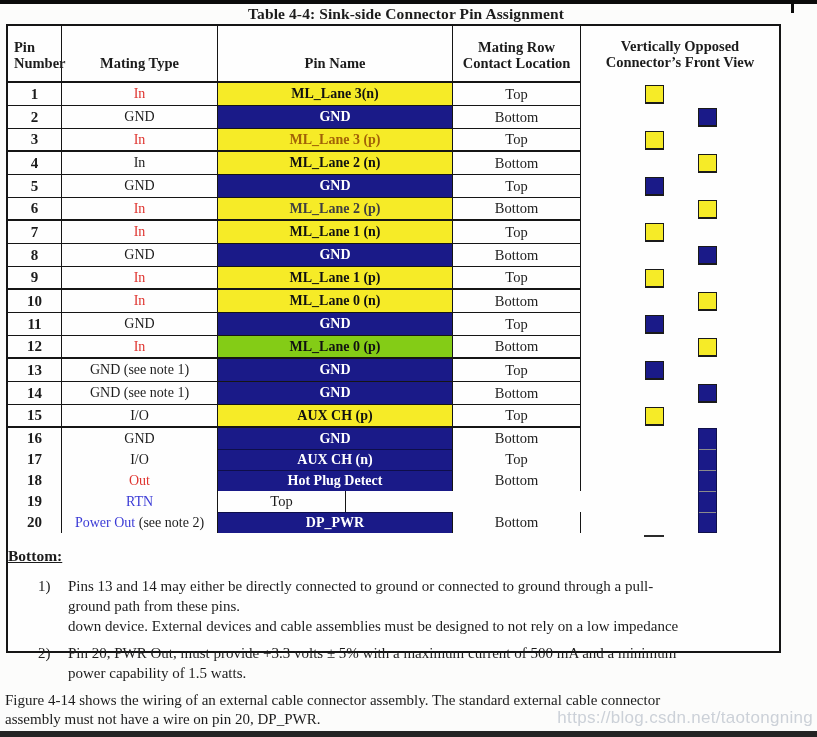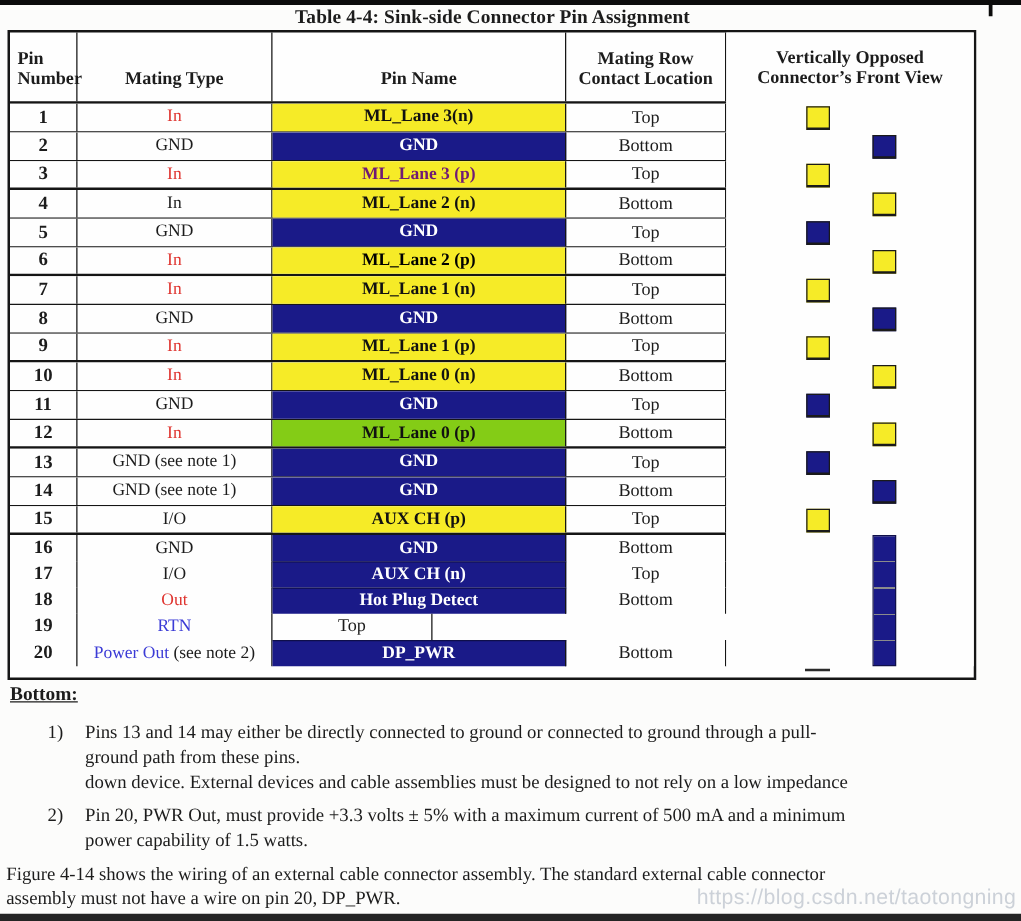--- a/index.html
+++ b/index.html
@@ -4,24 +4,24 @@
 <style>
   * { margin:0; padding:0; box-sizing:border-box; }
   html,body { width:817px; height:737px; }
   body { font-family:"Liberation Serif","DejaVu Serif",serif; background:#fcfcfb; color:#1c1c1c; }
   #frame { position:relative; width:817px; height:737px; overflow:hidden; background:#fcfcfb; }
 
   .topbar { position:absolute; left:0; top:0; width:817px; height:4px; background:#0b0b0b; }
   .topbar-tick { position:absolute; left:791px; top:0; width:3px; height:13px; background:#0b0b0b; }
   .bottombar { position:absolute; left:0; top:731px; width:817px; height:6px; background:#242424; }
 
-  .doc-title { position:absolute; left:0; top:5px; width:788px; text-align:center;
+  .doc-title { position:absolute; left:12px; top:5px; width:788px; text-align:center;
                font-weight:bold; font-size:15.5px; letter-spacing:.1px; }
 
-  .ptable { position:absolute; left:6px; top:24px; width:775px; height:520px;
+  .ptable { position:absolute; left:6px; top:24px; width:775px; height:629px;
             border:2px solid #151515; background:#fefefe; }
 
   .thead { display:flex; width:573px; height:57px; border-bottom:2px solid #151515; }
   .hcell { padding-top:13px; font-weight:bold; font-size:14.5px; line-height:16px; }
   .hc1 { width:54px;  border-right:1px solid #151515; padding-left:6px; }
   .hc2 { width:156px; border-right:1px solid #151515; text-align:center; }
   .hc3 { width:235px; border-right:1px solid #151515; text-align:center; }
   .hc4 { width:128px; border-right:1px solid #151515; text-align:center; }
   .l2only { margin-top:16px; }
 
@@ -98,21 +98,21 @@
             <span style="color: rgb(28, 28, 28);">GND</span>
           </div>
           <div class="cell cname" style="background: rgb(26, 26, 136); color: rgb(255, 255, 255);">GND</div>
           <div class="cell cmate">Bottom</div>
         </div>
         <div class="trow thick">
           <div class="cell cpin">3</div>
           <div class="cell csig">
             <span style="color: rgb(223, 52, 47);">In</span>
           </div>
-          <div class="cell cname" style="background: rgb(246, 235, 39); color: #701a75;">ML_Lane 3 (p)</div>
+          <div class="cell cname" style="background: rgb(246, 235, 39); color: #a16207;">ML_Lane 3 (p)</div>
           <div class="cell cmate">Top</div>
         </div>
         <div class="trow">
           <div class="cell cpin">4</div>
           <div class="cell csig">
             <span style="color: rgb(28, 28, 28);">In</span>
           </div>
           <div class="cell cname" style="background: rgb(246, 235, 39); color: rgb(17, 17, 17);">ML_Lane 2 (n)</div>
           <div class="cell cmate">Bottom</div>
         </div>
@@ -122,21 +122,21 @@
             <span style="color: rgb(28, 28, 28);">GND</span>
           </div>
           <div class="cell cname" style="background: rgb(26, 26, 136); color: rgb(255, 255, 255);">GND</div>
           <div class="cell cmate">Top</div>
         </div>
         <div class="trow thick">
           <div class="cell cpin">6</div>
           <div class="cell csig">
             <span style="color: rgb(223, 52, 47);">In</span>
           </div>
-          <div class="cell cname" style="background: rgb(246, 235, 39); color: #000000; text-align: center;">ML_Lane 2 (p)</div>
+          <div class="cell cname" style="background: rgb(246, 235, 39); color: #404040; text-align: center;">ML_Lane 2 (p)</div>
           <div class="cell cmate">Bottom</div>
         </div>
         <div class="trow">
           <div class="cell cpin">7</div>
           <div class="cell csig">
             <span style="color: rgb(223, 52, 47);">In</span>
           </div>
           <div class="cell cname" style="background: rgb(246, 235, 39); color: rgb(17, 17, 17);">ML_Lane 1 (n)</div>
           <div class="cell cmate">Top</div>
         </div>

